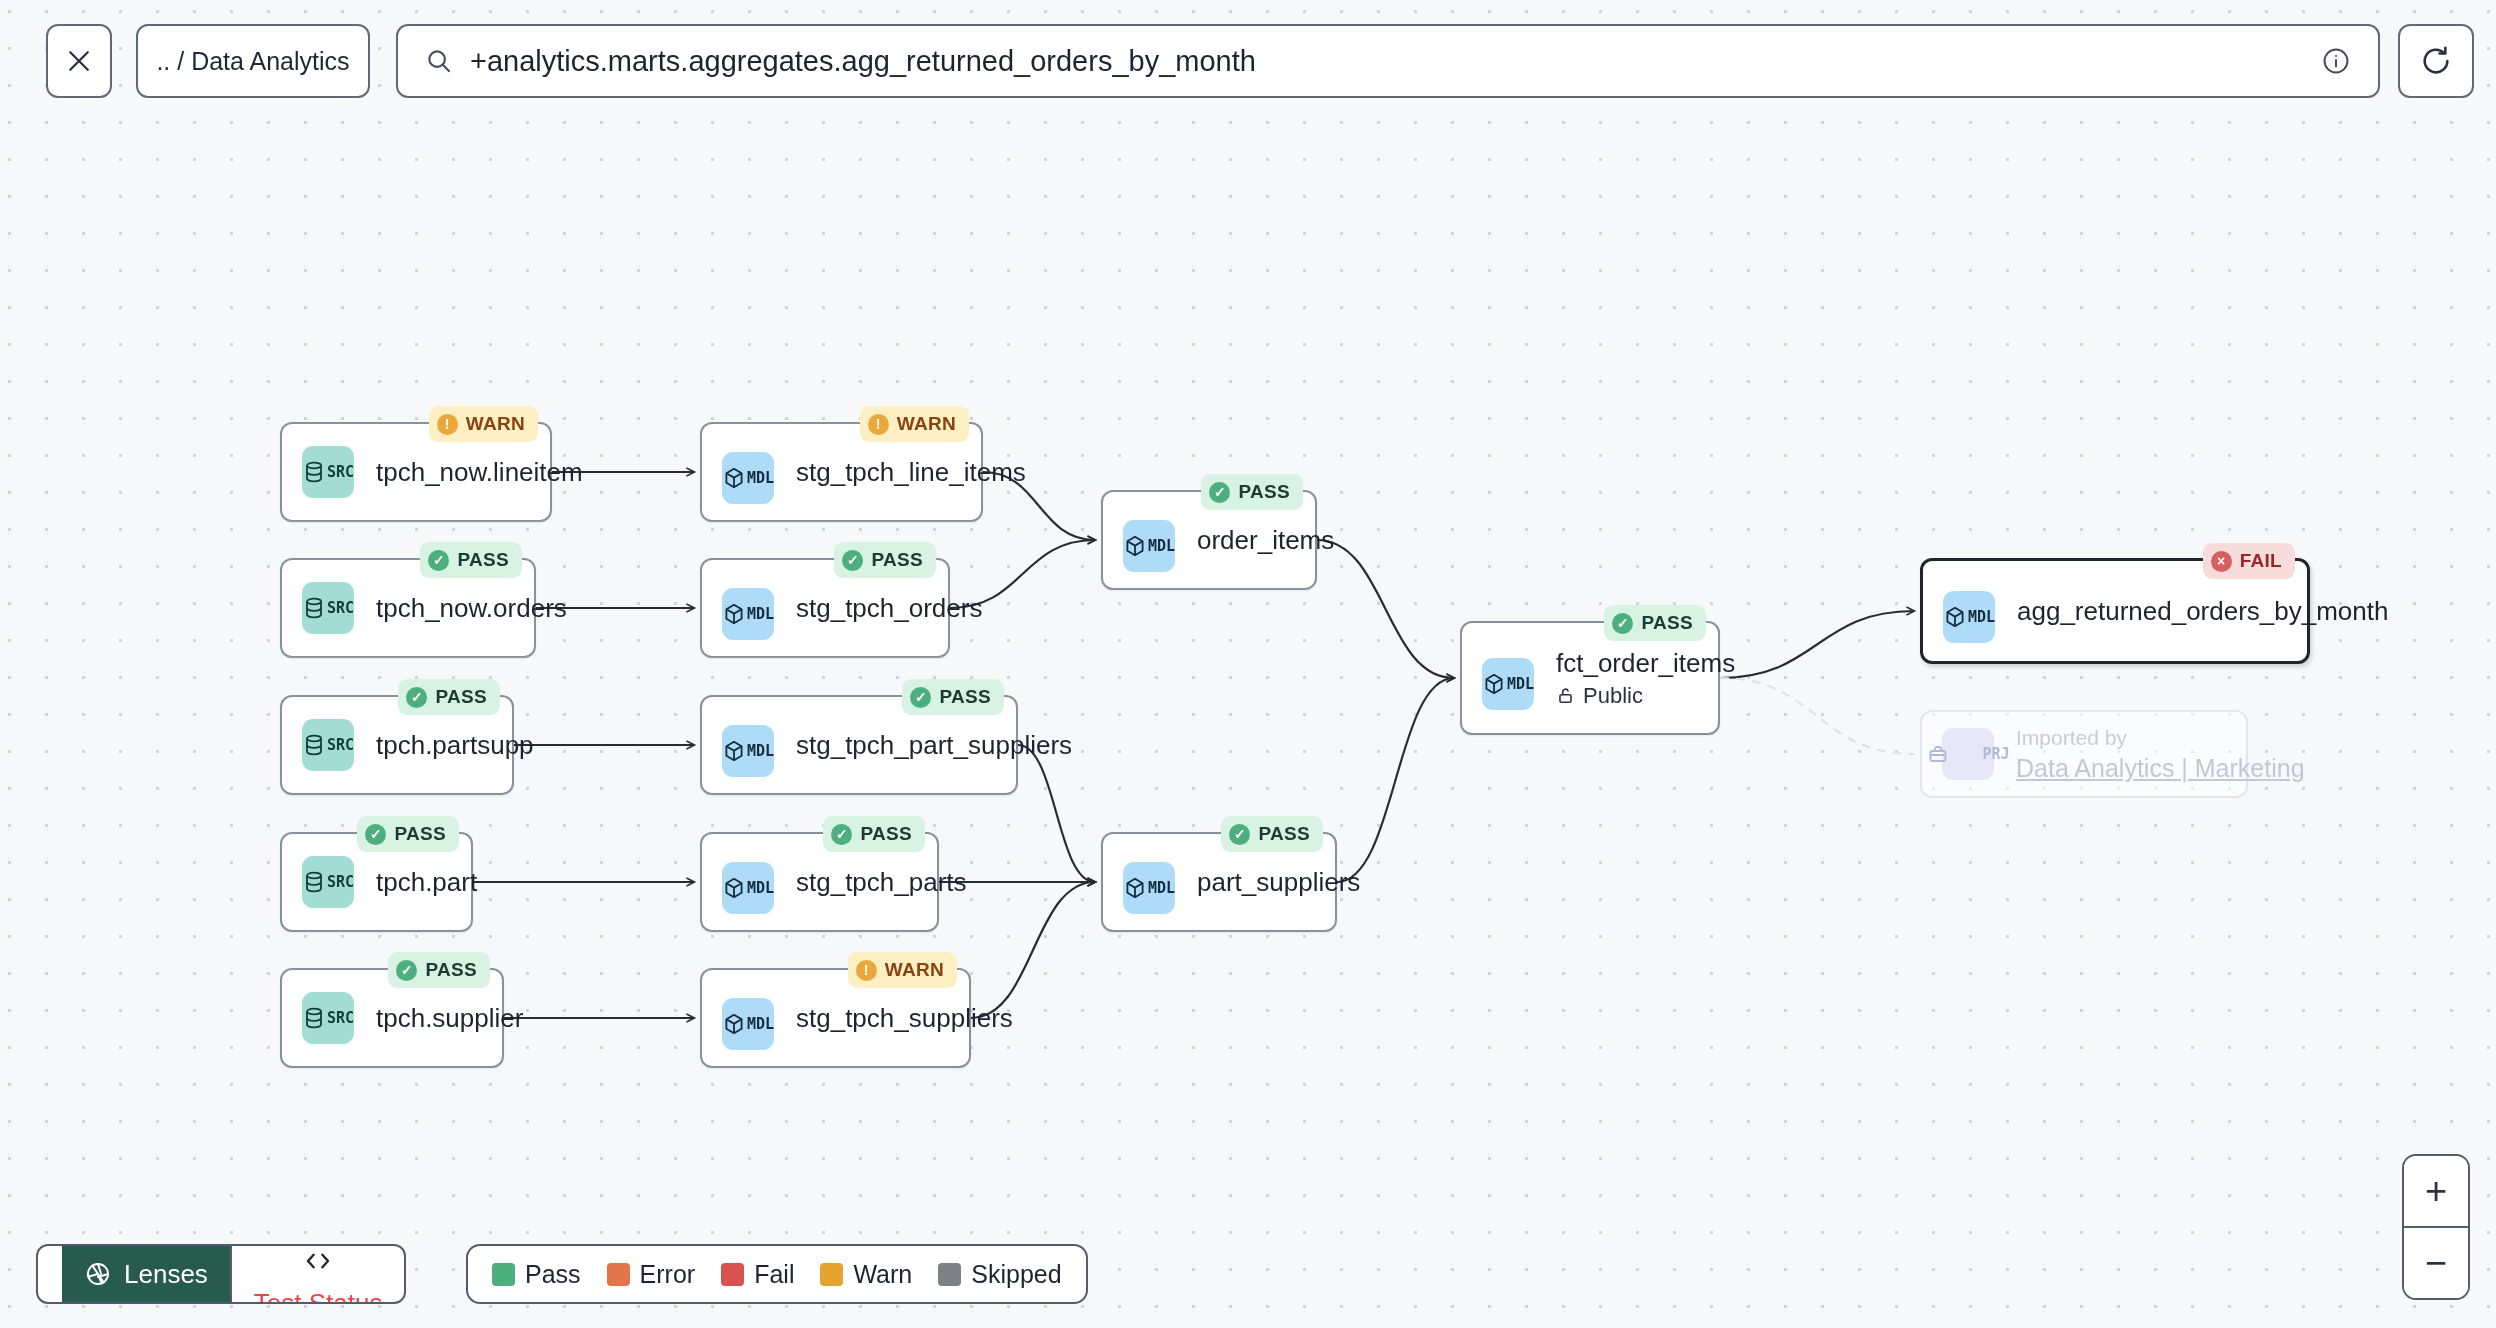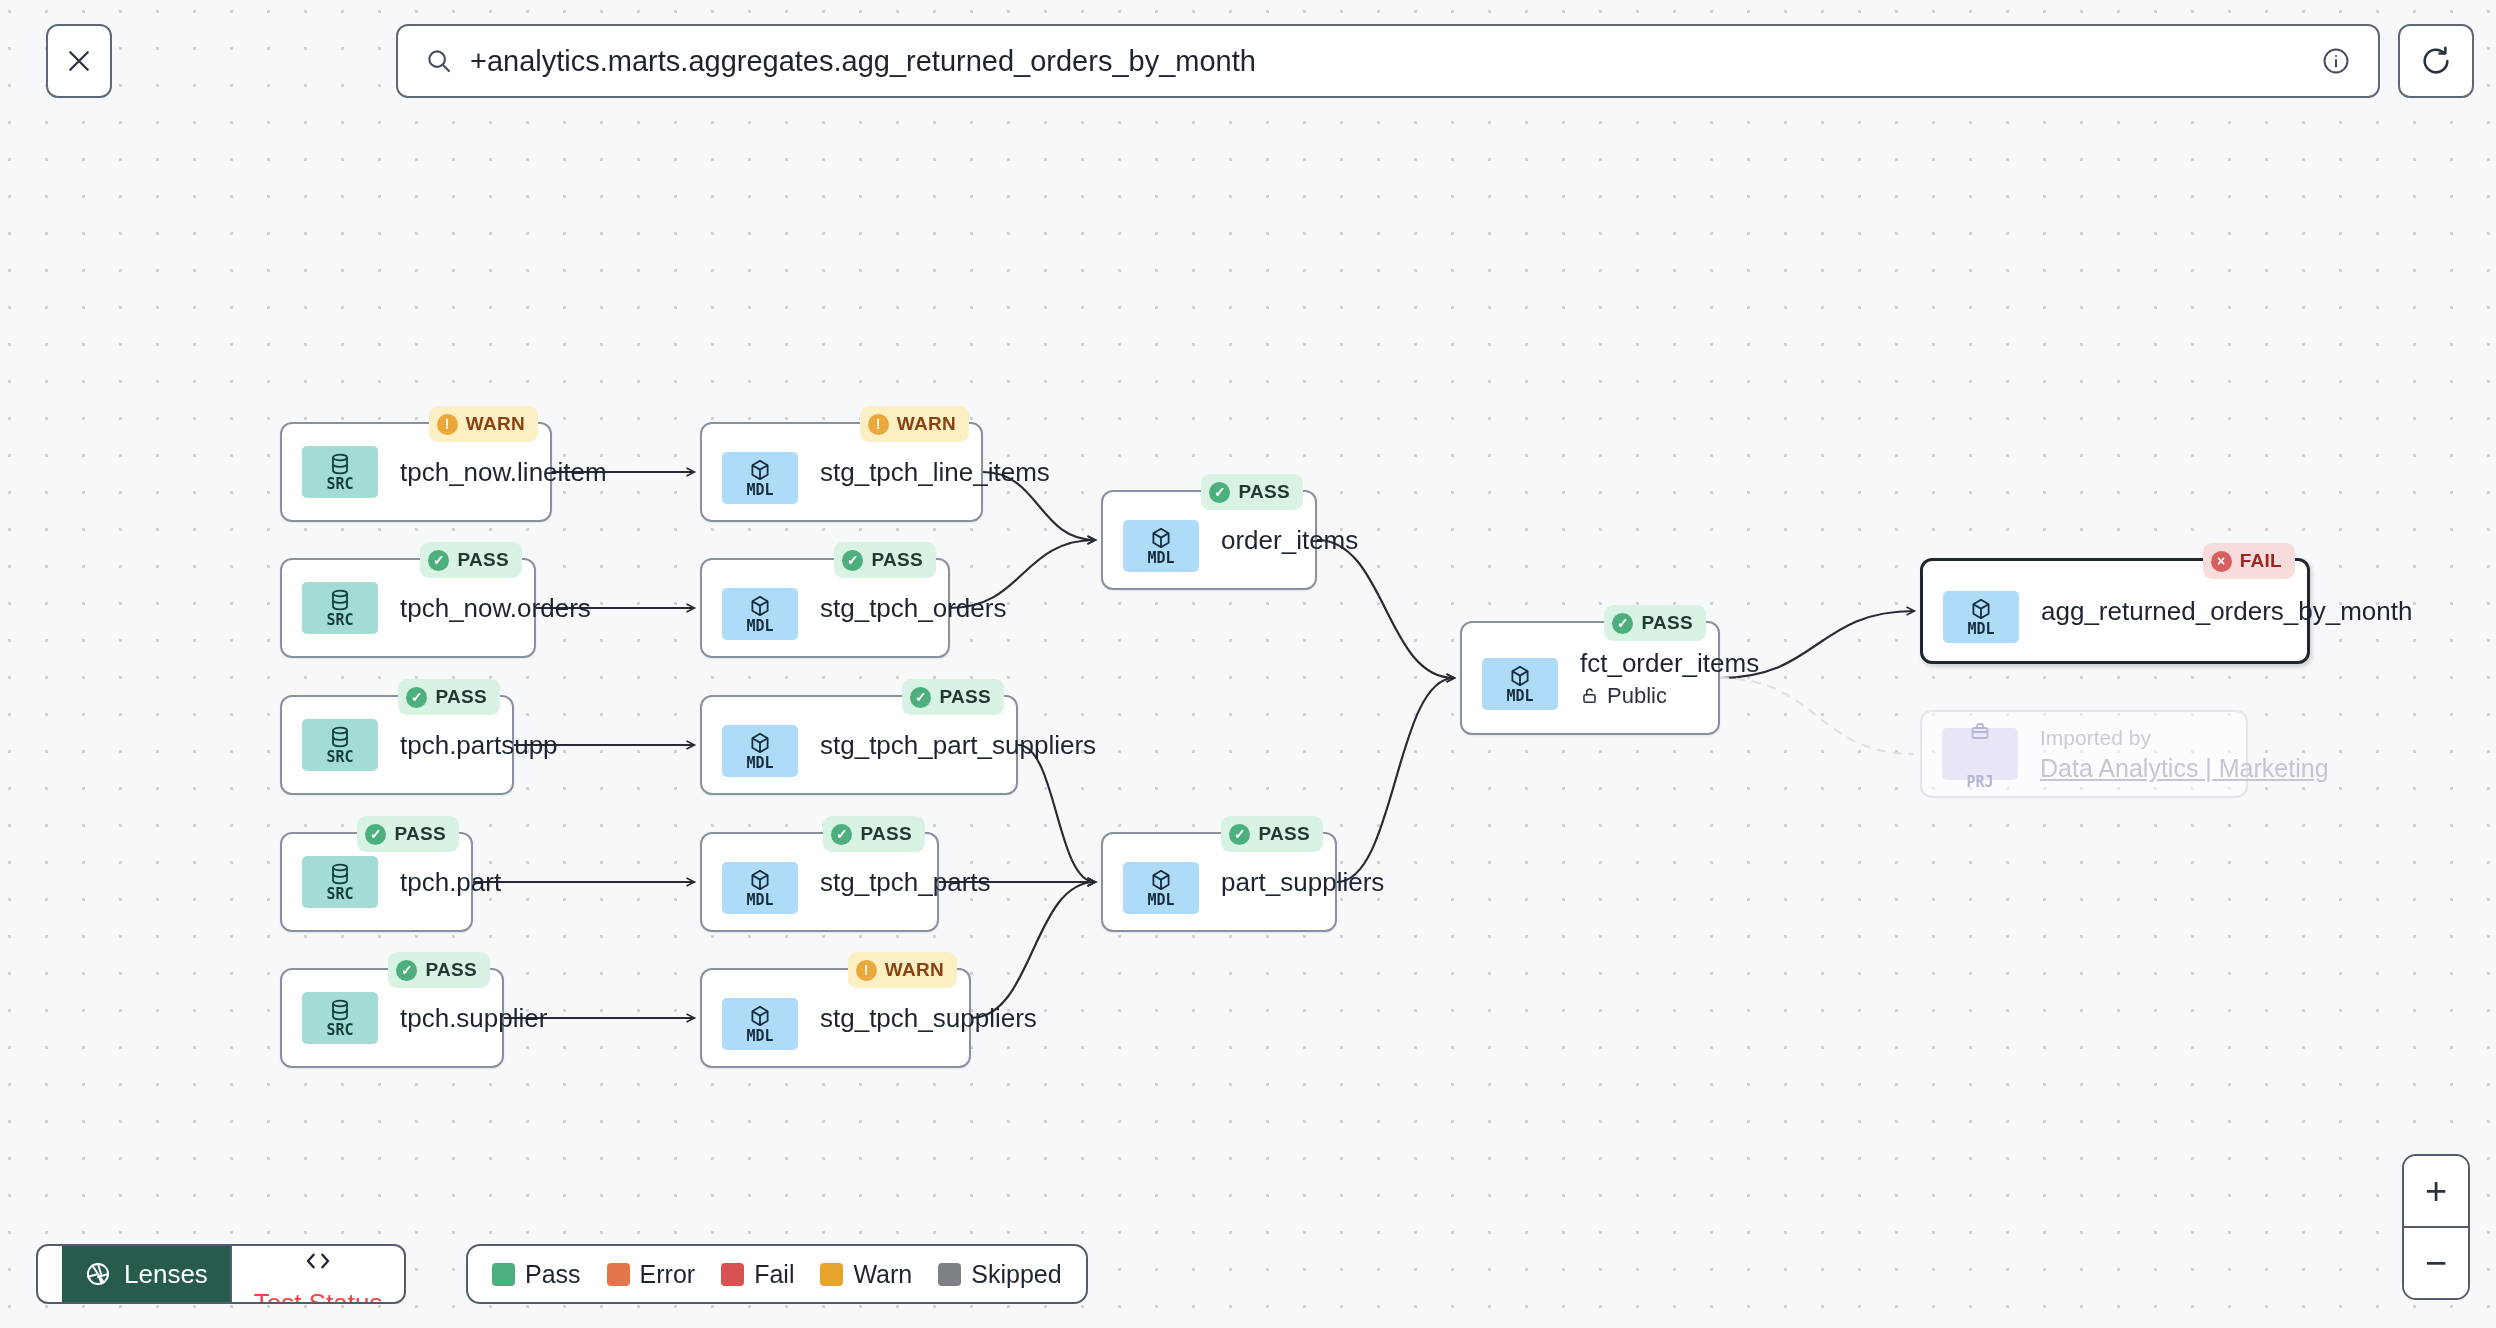--- a/index.html
+++ b/index.html
@@ -53,22 +53,22 @@
     display:flex; align-items:center; gap:22px;
     padding:0 26px 0 20px;
     cursor:pointer;
   }
   .gnode.selected { border:3.5px solid #20262f; box-shadow:2px 3px 4px rgba(27,31,40,.18); }
   .gnode.ghost {
     border:2px solid #e4e5ee; background:rgba(255,255,255,.55);
     box-shadow:none; cursor:default;
   }
   .chip {
-    width:76px; height:52px; border-radius:5px; flex:0 0 auto;
-    display:flex; flex-direction:column; align-items:center; justify-content:center;
+    width:52px; height:52px; border-radius:11px; flex:0 0 auto;
+    display:flex; flex-direction:row; align-items:center; justify-content:center;
     gap:1px;
   }
   .chip .chip-label { font-family:"DejaVu Sans Mono", monospace; font-size:15px; font-weight:700; line-height:1; }
   .chip-SRC { background:#a3dcd5; color:#123d39; }
   .chip-MDL { background:#aedcf8; color:#142c3e;margin-top:12px; }
   .chip-PRJ { background:#e7e7f7; color:#b4b7d6;gap:32px; }
   .gnode .labels { display:flex; flex-direction:column; justify-content:center; gap:4px; }
   .gnode .nlabel { font-size:26px; color:#1d2430; white-space:nowrap; }
   .gnode .nsub { font-size:22px; color:#2a3140; display:flex; align-items:center; gap:8px; }
   .gnode.ghost .nlabel { color:#c3c6d3; font-size:25px;text-decoration:underline; }
@@ -435,20 +435,23 @@
 </div>
 
 <div class="topbar">
   <div class="tb-btn close-btn">
     <span class="icon">
       <svg width="30" height="30" viewBox="0 0 24 24" fill="none" stroke="#2a3140" stroke-width="1.8" stroke-linecap="round">
           <path d="M5 5l14 14M19 5L5 19"></path>
         </svg>
     </span>
   </div>
+  <div class="tb-btn crumb-btn">
+    <span>.. / Data Analytics</span>
+  </div>
   <div class="search-wrap">
     <span class="icon">
       <svg width="30" height="30" viewBox="0 0 24 24" fill="none" stroke="#454d5c" stroke-width="1.7" stroke-linecap="round">
           <circle cx="10.5" cy="10.5" r="6.2"></circle>
           <path d="M15.2 15.2L20 20"></path>
         </svg>
     </span>
     <input type="text" value="+analytics.marts.aggregates.agg_returned_orders_by_month" style="">
     <span class="icon">
       <svg width="32" height="32" viewBox="0 0 24 24" fill="none" stroke="#454d5c" stroke-width="1.5" stroke-linecap="round">

